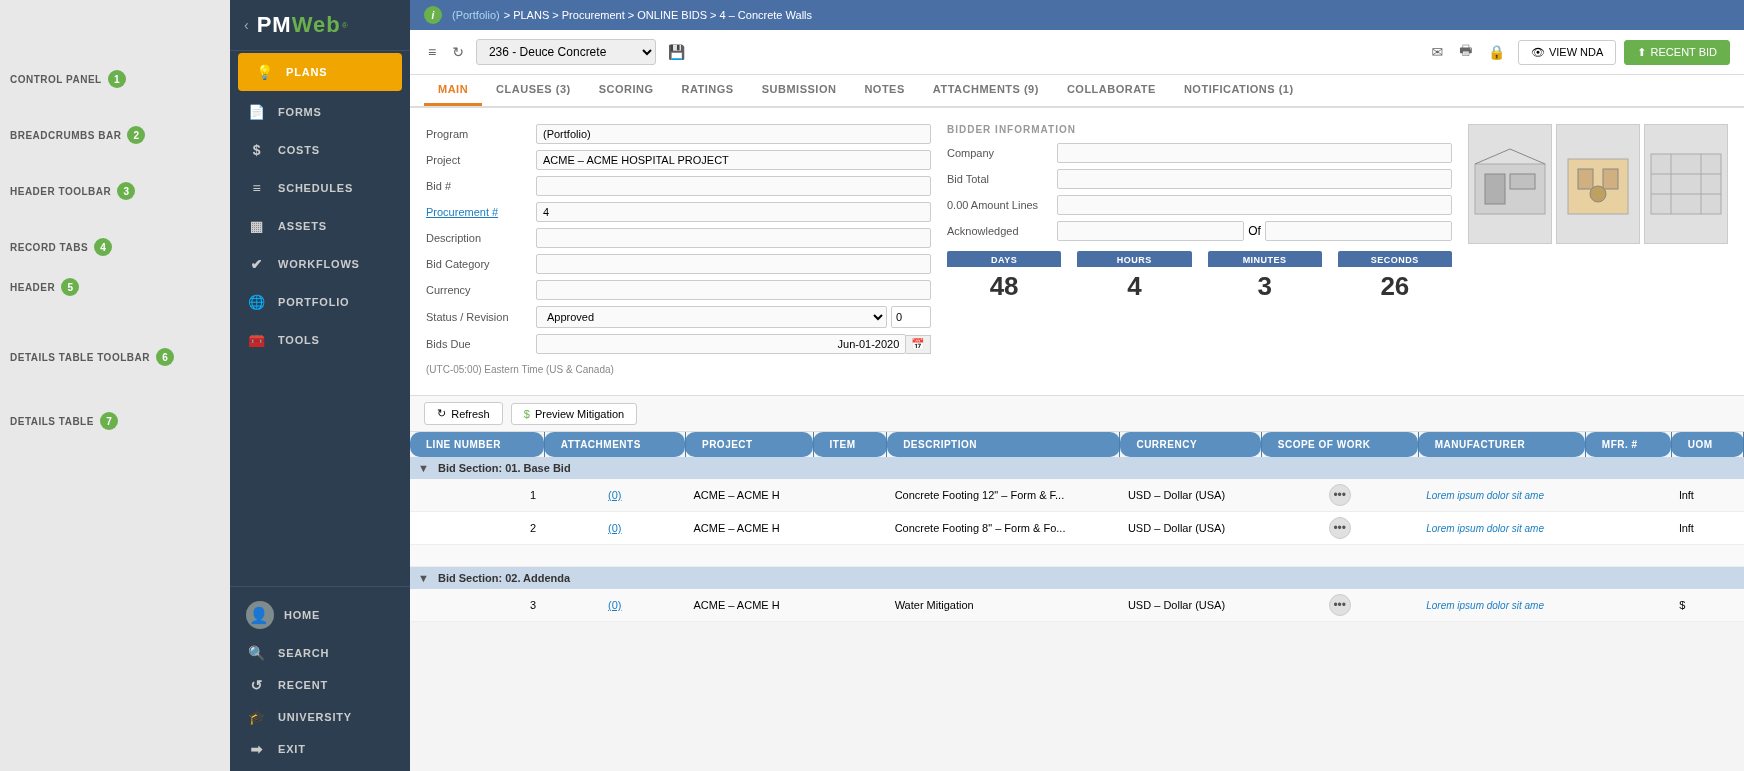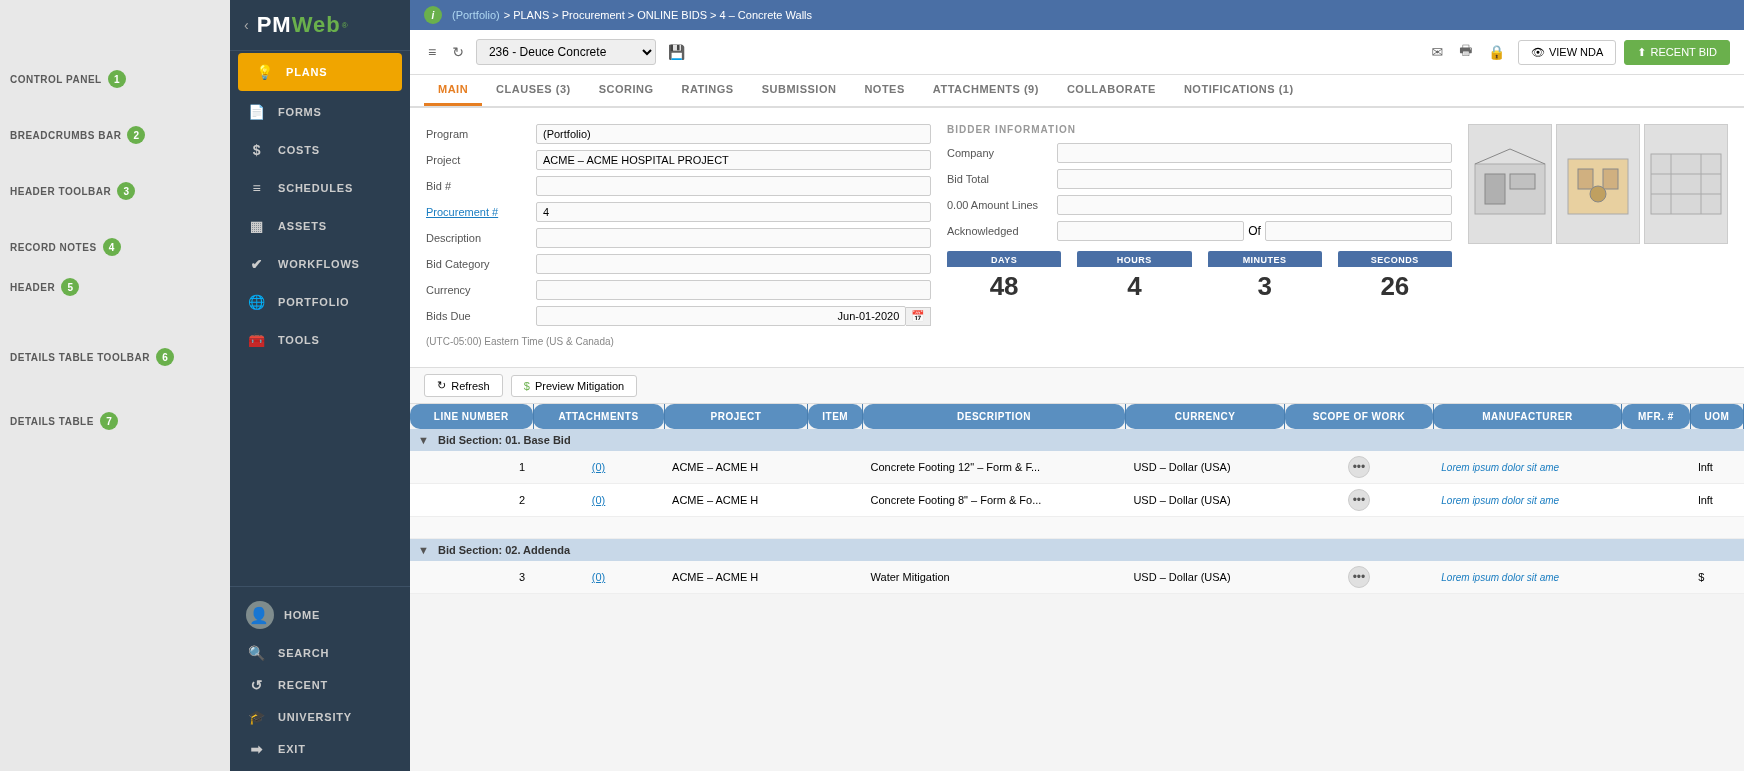--- a/index.html
+++ b/index.html
@@ -375,22 +375,22 @@
     .details-table {
       width: 100%;
       border-collapse: collapse;
       font-size: 11px;
     }
     .details-table thead tr {
       background: #5a8fc0;
       color: white;
     }
     .details-table thead th {
-      padding: 7px 6px;
-      text-align: center;
+      padding: 7px 16px;
+      text-align: left;
       font-weight: bold;
       font-size: 10px;
       letter-spacing: 0.5px;
       border-right: 1px solid #4a7fb0;
       white-space: nowrap;
       border-radius: 10px;
     }
     .details-table tbody tr.section-row {
       background: #c8d8e8;
       font-weight: bold;
@@ -441,21 +441,21 @@
   </div>
   <div class="annotation-item" style="margin-top:16px">
     <span class="annotation-label">BREADCRUMBS BAR</span>
     <span class="annotation-badge">2</span>
   </div>
   <div class="annotation-item" style="margin-top:16px">
     <span class="annotation-label">HEADER TOOLBAR</span>
     <span class="annotation-badge">3</span>
   </div>
   <div class="annotation-item" style="margin-top:16px">
-    <span class="annotation-label">RECORD NOTES</span>
+    <span class="annotation-label">RECORD TABS</span>
     <span class="annotation-badge">4</span>
   </div>
   <div class="annotation-item" style="margin-top:0">
     <span class="annotation-label">HEADER</span>
     <span class="annotation-badge">5</span>
   </div>
   <div class="annotation-item" style="margin-top:30px">
     <span class="annotation-label">DETAILS TABLE TOOLBAR</span>
     <span class="annotation-badge">6</span>
   </div>
@@ -599,20 +599,29 @@
         </div>
         <div class="form-row">
           <span class="form-label">Bid Category</span>
           <input class="form-input" type="text" style="">
         </div>
         <div class="form-row">
           <span class="form-label">Currency</span>
           <input class="form-input" type="text" style="">
         </div>
         <div class="form-row">
+          <span class="form-label">Status / Revision</span>
+          <div class="form-input-group">
+            <select class="form-input">
+              <option>Approved</option>
+            </select>
+            <input class="form-input-small" type="text" value="0" style="">
+          </div>
+        </div>
+        <div class="form-row">
           <span class="form-label">Bids Due</span>
           <div class="form-input-with-btn">
             <input class="form-input" type="text" value="Jun-01-2020" style="text-align: right;">
             <button class="form-input-btn">📅</button>
           </div>
         </div>
         <div class="utc-note" style="padding:4px 0;background:transparent">(UTC-05:00) Eastern Time (US &amp; Canada)</div>
       </div>
 
       <div class="form-right">

